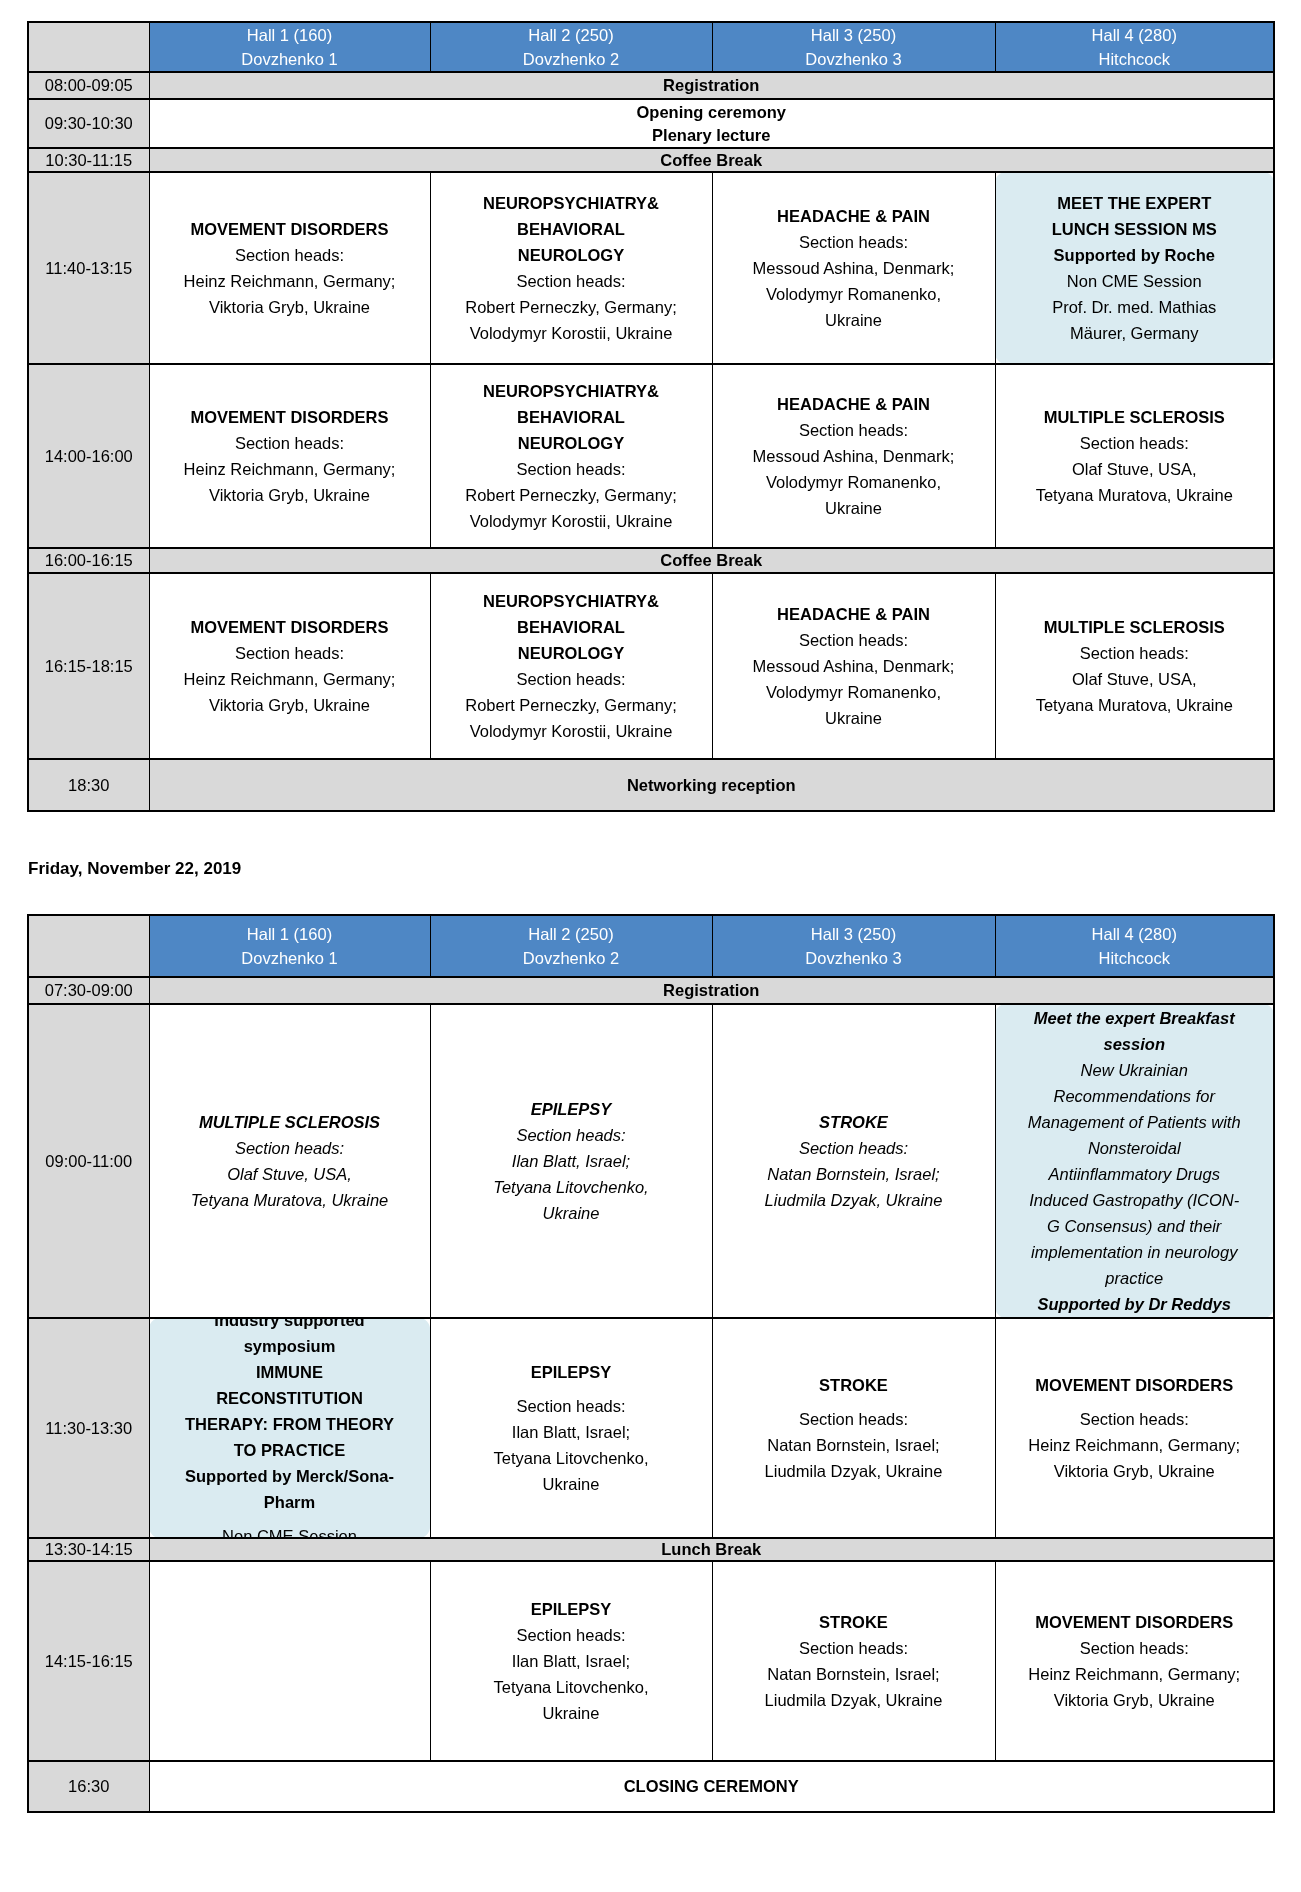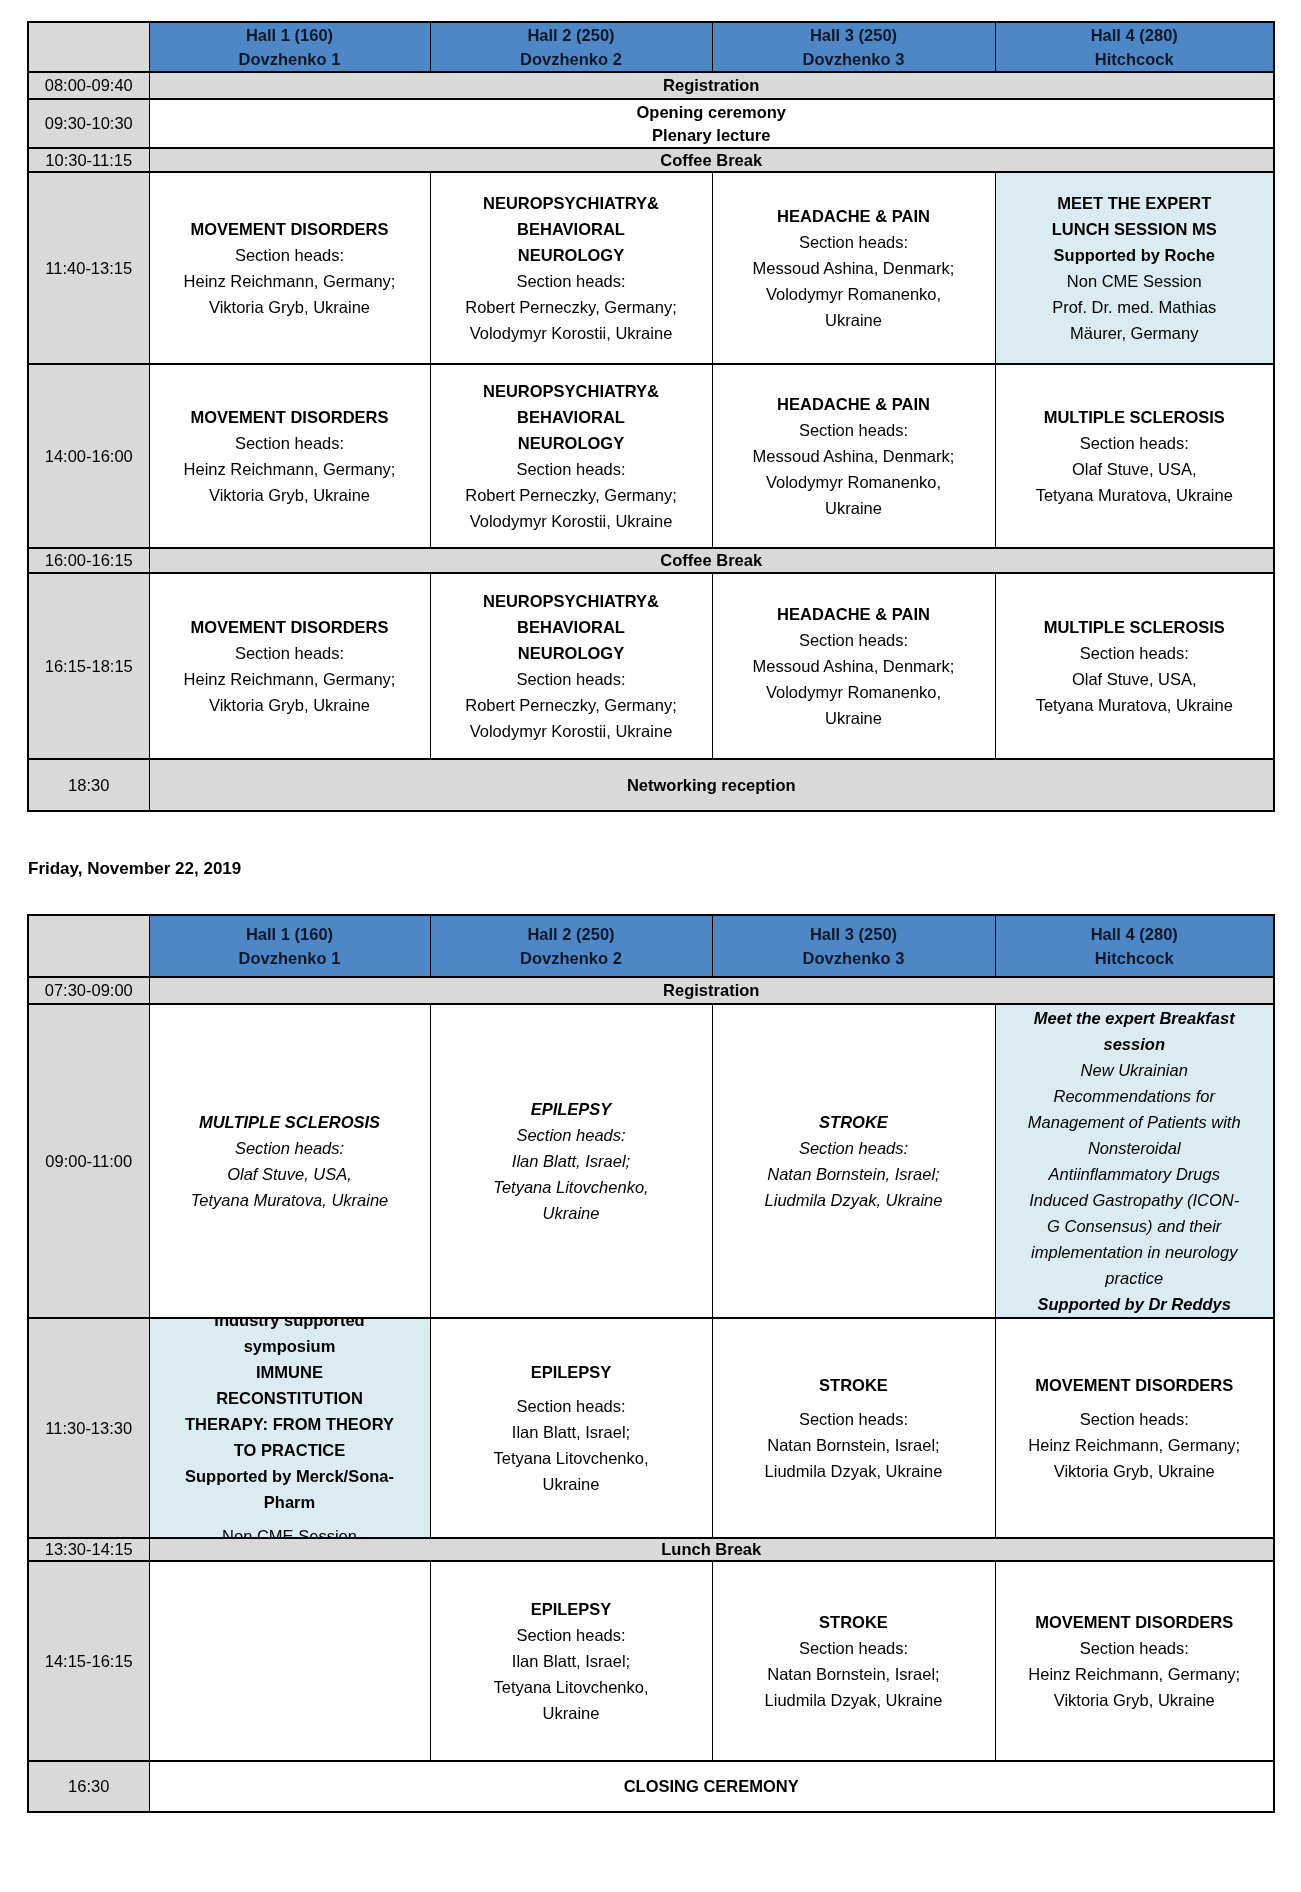--- a/index.html
+++ b/index.html
@@ -21,24 +21,24 @@
     border-left:1px solid #000;
     border-right:1px solid #000;
     border-top:2px solid #000;
     border-bottom:2px solid #000;
     padding:0;
     text-align:center;
     vertical-align:middle;
     font-size:16.5px;
   }
   td.time{background:#d9d9d9;font-size:17px;}
-  td.hall-h{background:#4e87c5;color:#0f172a;font-weight:bold;font-size:17px;line-height:24px;}
+  td.hall-h{background:#4e87c5;color:#ffffff;font-weight:normal;font-size:17px;line-height:24px;}
   td.spanlbl{font-weight:bold;font-size:16.5px;}
   td.gray{background:#d9d9d9;}
-  td.hl{background:#daebf1;}
+  td.hl{background:#daebf1;border-radius:11px;}
   .pre{white-space:pre-line;}
   .open-lbl{line-height:23px;}
 
   .cell{
     display:flex;flex-direction:column;justify-content:center;align-items:center;
     overflow:hidden;line-height:26px;padding:0 4px;box-sizing:border-box;
   }
   .slot{width:100%;}
   .slot:empty{display:none;}
   .b1,.b2,.f{font-weight:bold;}
@@ -99,21 +99,21 @@
       <td class="hall-h">
             <div>Hall 3 (250)</div>
             <div>Dovzhenko 3</div>
           </td>
       <td class="hall-h">
             <div>Hall 4 (280)</div>
             <div>Hitchcock</div>
           </td>
     </tr>
     <tr class="d1-reg">
-      <td class="time">08:00-09:40</td>
+      <td class="time">08:00-09:05</td>
       <td class="spanlbl gray" colspan="4">Registration</td>
     </tr>
     <tr class="d1-open">
       <td class="time">09:30-10:30</td>
       <td class="spanlbl pre open-lbl" colspan="4">Opening ceremony
 Plenary lecture</td>
     </tr>
     <tr class="d1-cof1">
       <td class="time">10:30-11:15</td>
       <td class="spanlbl gray" colspan="4">Coffee Break</td>

